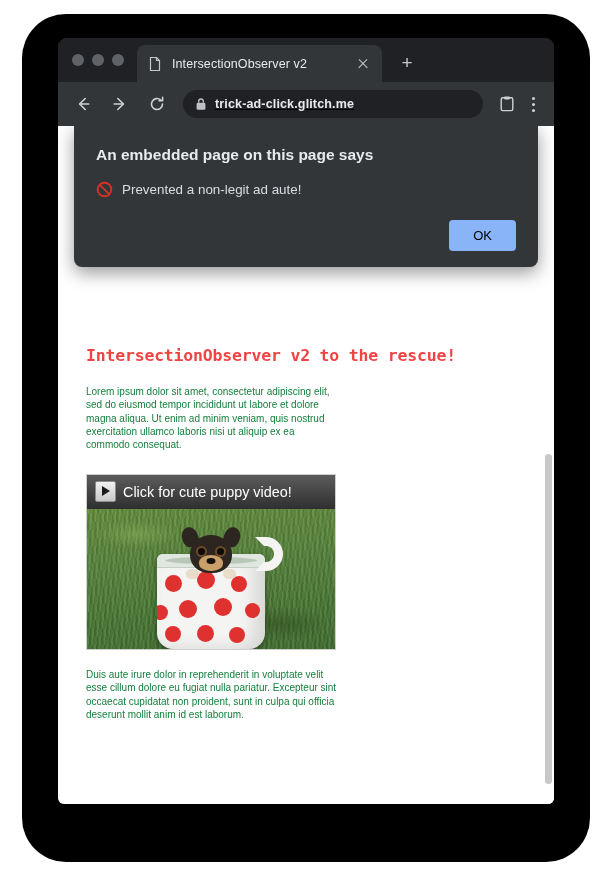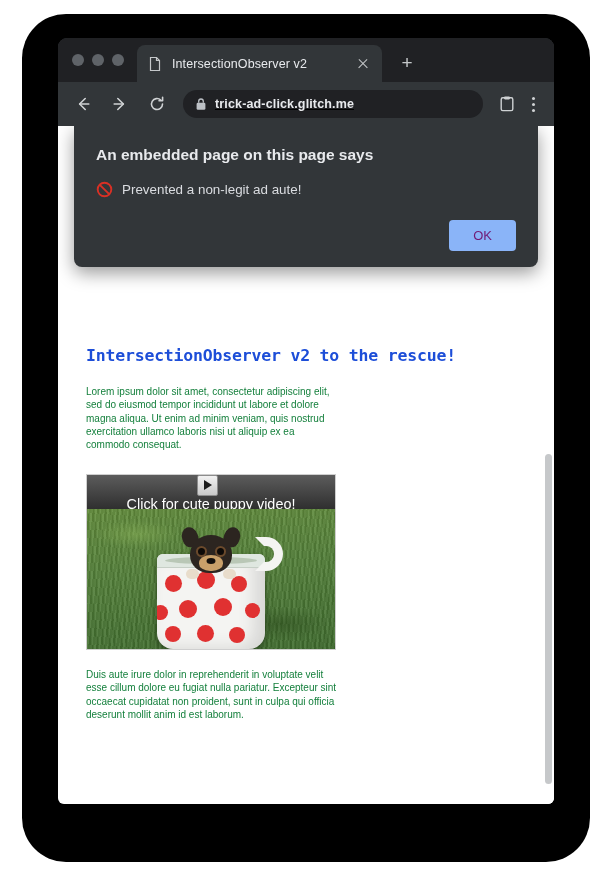--- a/index.html
+++ b/index.html
@@ -211,21 +211,21 @@
     left: 0;
     top: 0;
     right: 0;
     bottom: 0;
     padding: 30px 28px 0 28px;
     box-sizing: border-box;
   }
 
   .page-heading {
     font-family: "DejaVu Sans Mono", "Liberation Mono", monospace;
-    color: #1d4ed8;
+    color: #ef4444;
     font-size: 16.5px;
     font-weight: bold;
     line-height: 1.26;
     margin: 190px 0 0 0;
     letter-spacing: -0.2px;
   }
 
   .para {
     color: #15803d;
     font-size: 10px;
@@ -242,21 +242,20 @@
     background: #000;
     box-sizing: border-box;
   }
   .ad-bar {
     height: 34px;
     background: linear-gradient(#5c5c5c, #2f2f2f);
     display: flex;
     align-items: center;
     padding: 0 8px;
     box-sizing: border-box;
-    flex-direction: column;
   }
   .play-btn {
     width: 19px;
     height: 19px;
     background: linear-gradient(#f2f2f2, #c9c9c9);
     border: 1px solid #8d8d8d;
     border-radius: 2px;
     margin-right: 7px;
     position: relative;
     flex: 0 0 19px;
@@ -475,21 +474,21 @@
     color: #dadce0;
     font-size: 13.4px;
   }
   .dialog-actions {
     display: flex;
     justify-content: flex-end;
     margin-top: 22px;
   }
   .ok-button {
     background: #8ab4f8;
-    color: #701a75;
+    color: #000000;
     border: none;
     border-radius: 4px;
     font-size: 13px;
     font-family: "Liberation Sans", sans-serif;
     padding: 8px 24px;
     cursor: pointer;
   }
 </style>
 </head>
 <body>

